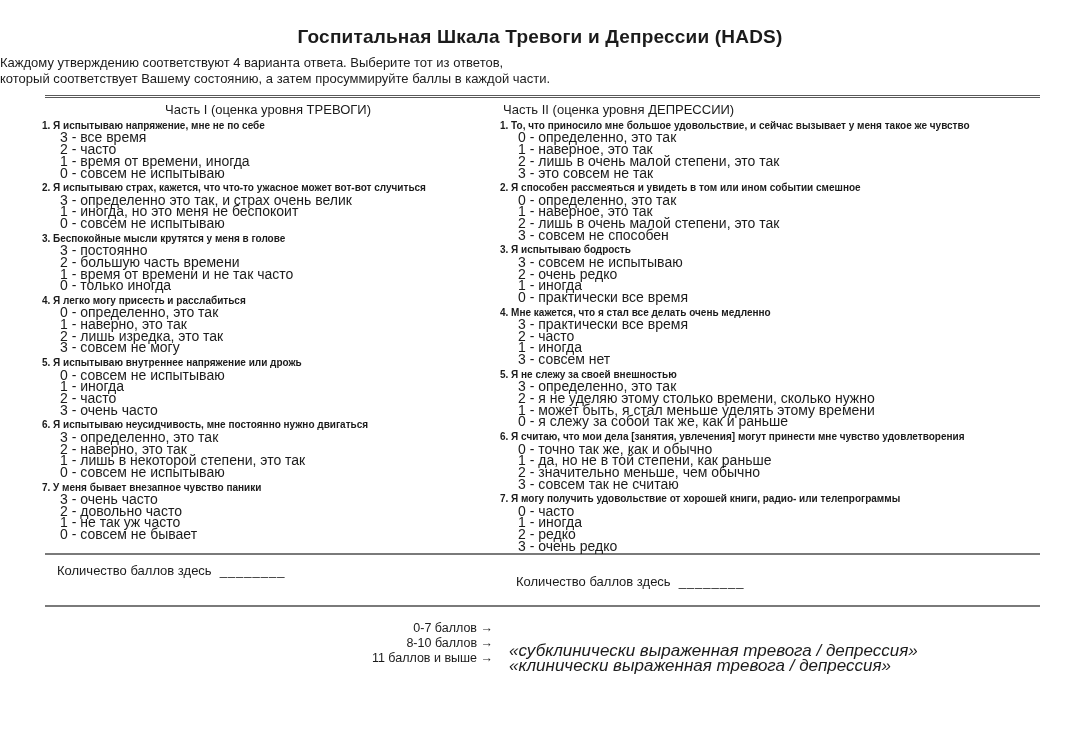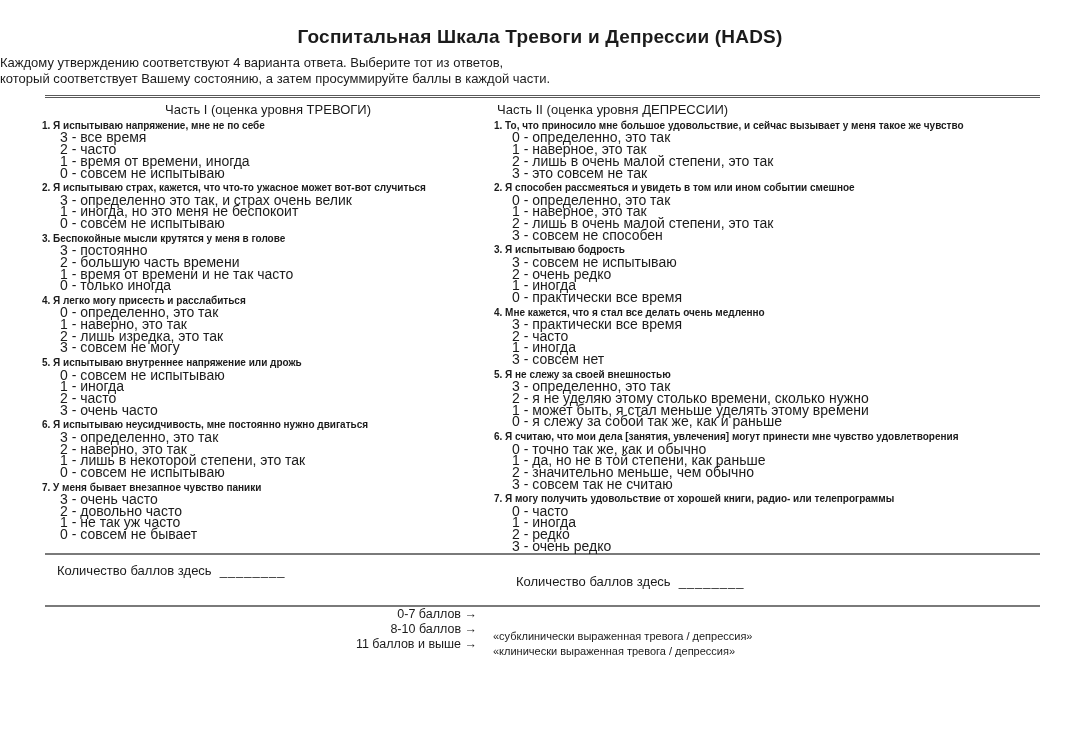--- a/index.html
+++ b/index.html
@@ -5,41 +5,41 @@
   html,body{margin:0;padding:0;background:#ffffff;}
   body{font-family:"Liberation Sans","DejaVu Sans",sans-serif;color:#1b1b1b;}
   .page{width:1080px;height:738px;box-sizing:border-box;overflow:hidden;background:#ffffff;}
 
   .title{font-size:19px;font-weight:bold;text-align:center;margin:0;padding-top:26px;letter-spacing:.2px;}
   .subtitle{font-size:13px;text-align:left;margin:7px 0 0 0;line-height:16px;}
 
   hr.rule{border:0;border-top:2px solid #7a7a7a;margin:0 40px 0 45px;}
   hr.rule-top{border:0;border-top:1px solid #5a5a5a;border-bottom:1px solid #5a5a5a;height:1px;margin:8px 40px 0 45px;background:transparent;}
 
-  .columns{display:flex;padding:0 35px 0 42px;}
+  .columns{display:flex;padding:0 35px 0 42px;gap:6px;}
   .col{min-width:0;}
   .col-left{flex:0 0 452px;}
   .col-right{flex:1;}
   .col-header{font-size:13px;margin:4px 0 1px 0;line-height:15px;}
   .col-left .col-header{text-align:center;}
   .col-right .col-header{padding-left:3px;}
 
   .q{margin-top:3px;}
   .q-title{font-weight:bold;font-size:10px;line-height:12.4px;white-space:nowrap;}
   .opt{font-size:14px;line-height:11.7px;padding-left:18px;white-space:nowrap;}
 
   .score-row{position:relative;height:50px;}
   .score-item{position:absolute;font-size:13px;white-space:nowrap;}
   .score-item-left{left:57px;top:8px;}
   .score-item-right{left:516px;top:19px;}
   .blank{margin-left:8px;letter-spacing:1px;}
 
-  .legend{display:flex;}
+  .legend{display:flex;margin-top:14px;padding-left:16px;}
   .legend-ranges{width:477px;text-align:right;font-size:12.5px;line-height:15px;white-space:nowrap;}
-  .legend-results{margin-left:16px;margin-top:22px;font-size:11px;line-height:15px;white-space:nowrap;}
+  .legend-results{margin-left:16px;margin-top:22px;font-size:17px;line-height:15px;white-space:nowrap;font-style:italic;}
 </style>
 </head>
 <body>
 
 <div class="page">
 
   <h1 class="title">Госпитальная Шкала Тревоги и Депрессии (HADS)</h1>
 
   <p class="subtitle">
     <span>Каждому утверждению соответствуют 4 варианта ответа. Выберите тот из ответов,</span><br>

